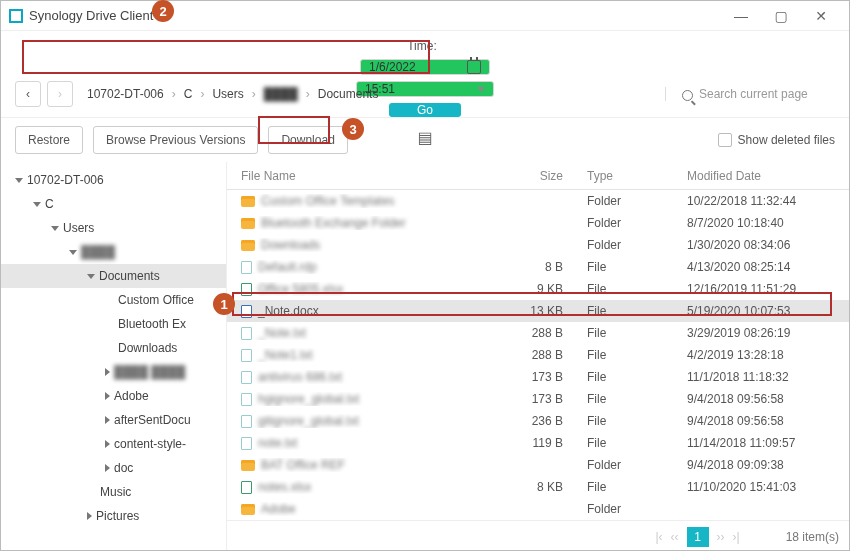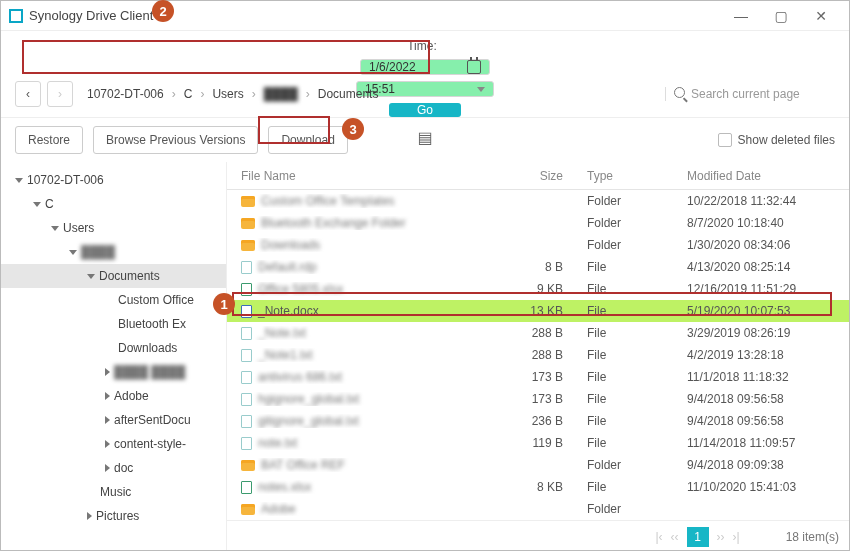--- a/index.html
+++ b/index.html
@@ -58,21 +58,21 @@
     height: 46px;
     padding: 8px 14px;
     gap: 6px;
     flex-direction: column;
   }
   .timebar .lbl { color: #555; margin-right: 6px; }
   .timebar .input {
     border: 1px solid #d6d6d6;
     border-radius: 3px;
     height: 28px;
-    background: #86efac; display: flex; align-items: center; padding: 0 8px;
+    background: #22c55e; display: flex; align-items: center; padding: 0 8px;
   }
   .timebar .date { width: 130px; justify-content: space-between; }
   .timebar .time { width: 138px; justify-content: space-between; }
   .timebar .go {
     width: 72px; height: 28px; background: #17b6c6; color: #fff;
     display: flex; align-items: center; justify-content: center;
     border-radius: 3px; cursor: pointer;
   }
   .timebar .right { flex:1; display:flex; justify-content:flex-end; }
   .iconbox { width:28px; height:28px; background:#fff; border-radius:3px;
@@ -89,22 +89,22 @@
     border-bottom: 1px solid #eee;
     gap: 6px;
   }
   .bcbtn { width:26px; height:26px; border:1px solid #d6d6d6; border-radius:3px;
     display:flex; align-items:center; justify-content:center; color:#555; cursor:pointer; }
   .bcbtn.disabled { color:#ccc; }
   .crumbs { display:flex; align-items:center; gap:8px; margin-left:8px; color:#555; }
   .crumbs .sep { color:#aaa; }
   .crumbs .crumb { color:#444; cursor:pointer; }
   .searchwrap { flex:1; display:flex; justify-content:flex-end; }
-  .searchbox { width:170px; border-left:1px solid #ddd; padding-left:8px;
-    display:flex; align-items:flex-start; gap:6px; color:#999; }
+  .searchbox { width:170px; border-left:1px solid #ddd; padding-left:16px;
+    display:flex; align-items:flex-end; gap:6px; color:#999; }
   .mag { display:inline-block; width:11px; height:11px; border:1.5px solid #777; border-radius:50%; position:relative; }
   .mag::after{ content:""; position:absolute; width:5px; height:1.5px; background:#777; bottom:-3px; right:-4px; transform:rotate(45deg); }
 
   
   .actionbar {
     display:flex; align-items:center; padding:8px 14px; gap:10px;
   }
   .abtn { border:1px solid #ccc; border-radius:3px; padding:6px 12px; color:#555; cursor:pointer; background:#fff; }
   .actionbar .deleted { margin-left:auto; display:flex; align-items:center; gap:6px; color:#555; }
   .chkbox { width:14px; height:14px; border:1.5px solid #bbb; border-radius:2px; }
@@ -125,21 +125,21 @@
 
   .tablewrap { flex:1; display:flex; flex-direction:column; }
   .thead { display:flex; border-bottom:1px solid #e4e4e4; color:#888; height:28px; align-items:center; padding:0 8px;}
   .col { padding:0 6px; overflow:hidden; text-overflow:ellipsis; white-space:nowrap; }
   .c-name{flex:1 1 250px}
   .c-size{width:80px; text-align:right; padding-right:18px;}
   .c-type{width:100px}
   .c-date{width:160px}
   .tbody{flex:1; overflow:hidden;}
   .row{display:flex; align-items:center; height:22px; padding:0 8px; color:#555;}
-  .row.sel{background:#bef264;}
+  .row.sel{background:#e5e5e5;}
   .fname{display:flex; align-items:center; gap:6px;}
   .ficon{width:14px; height:11px; display:inline-block;}
   .ficon.folder{background:#f6b53c; border-radius:2px; box-shadow:inset 0 3px 0 #f5a623;}
   .ficon.file{border:1px solid #9cc; background:#fff; border-radius:1px; width:11px; height:13px;}
   .ficon.fxls{border-color:#3b9b6e;}
   .ficon.fdoc{border-color:#3b6fb8;}
   .blurred{filter:blur(2px); color:#777;}
 
   .pager{display:flex; align-items:center; height:32px; border-top:1px solid #eee; padding:0 10px; gap:8px; color:#aaa; font-size:12px;}
   .pager .fill{flex:1}

